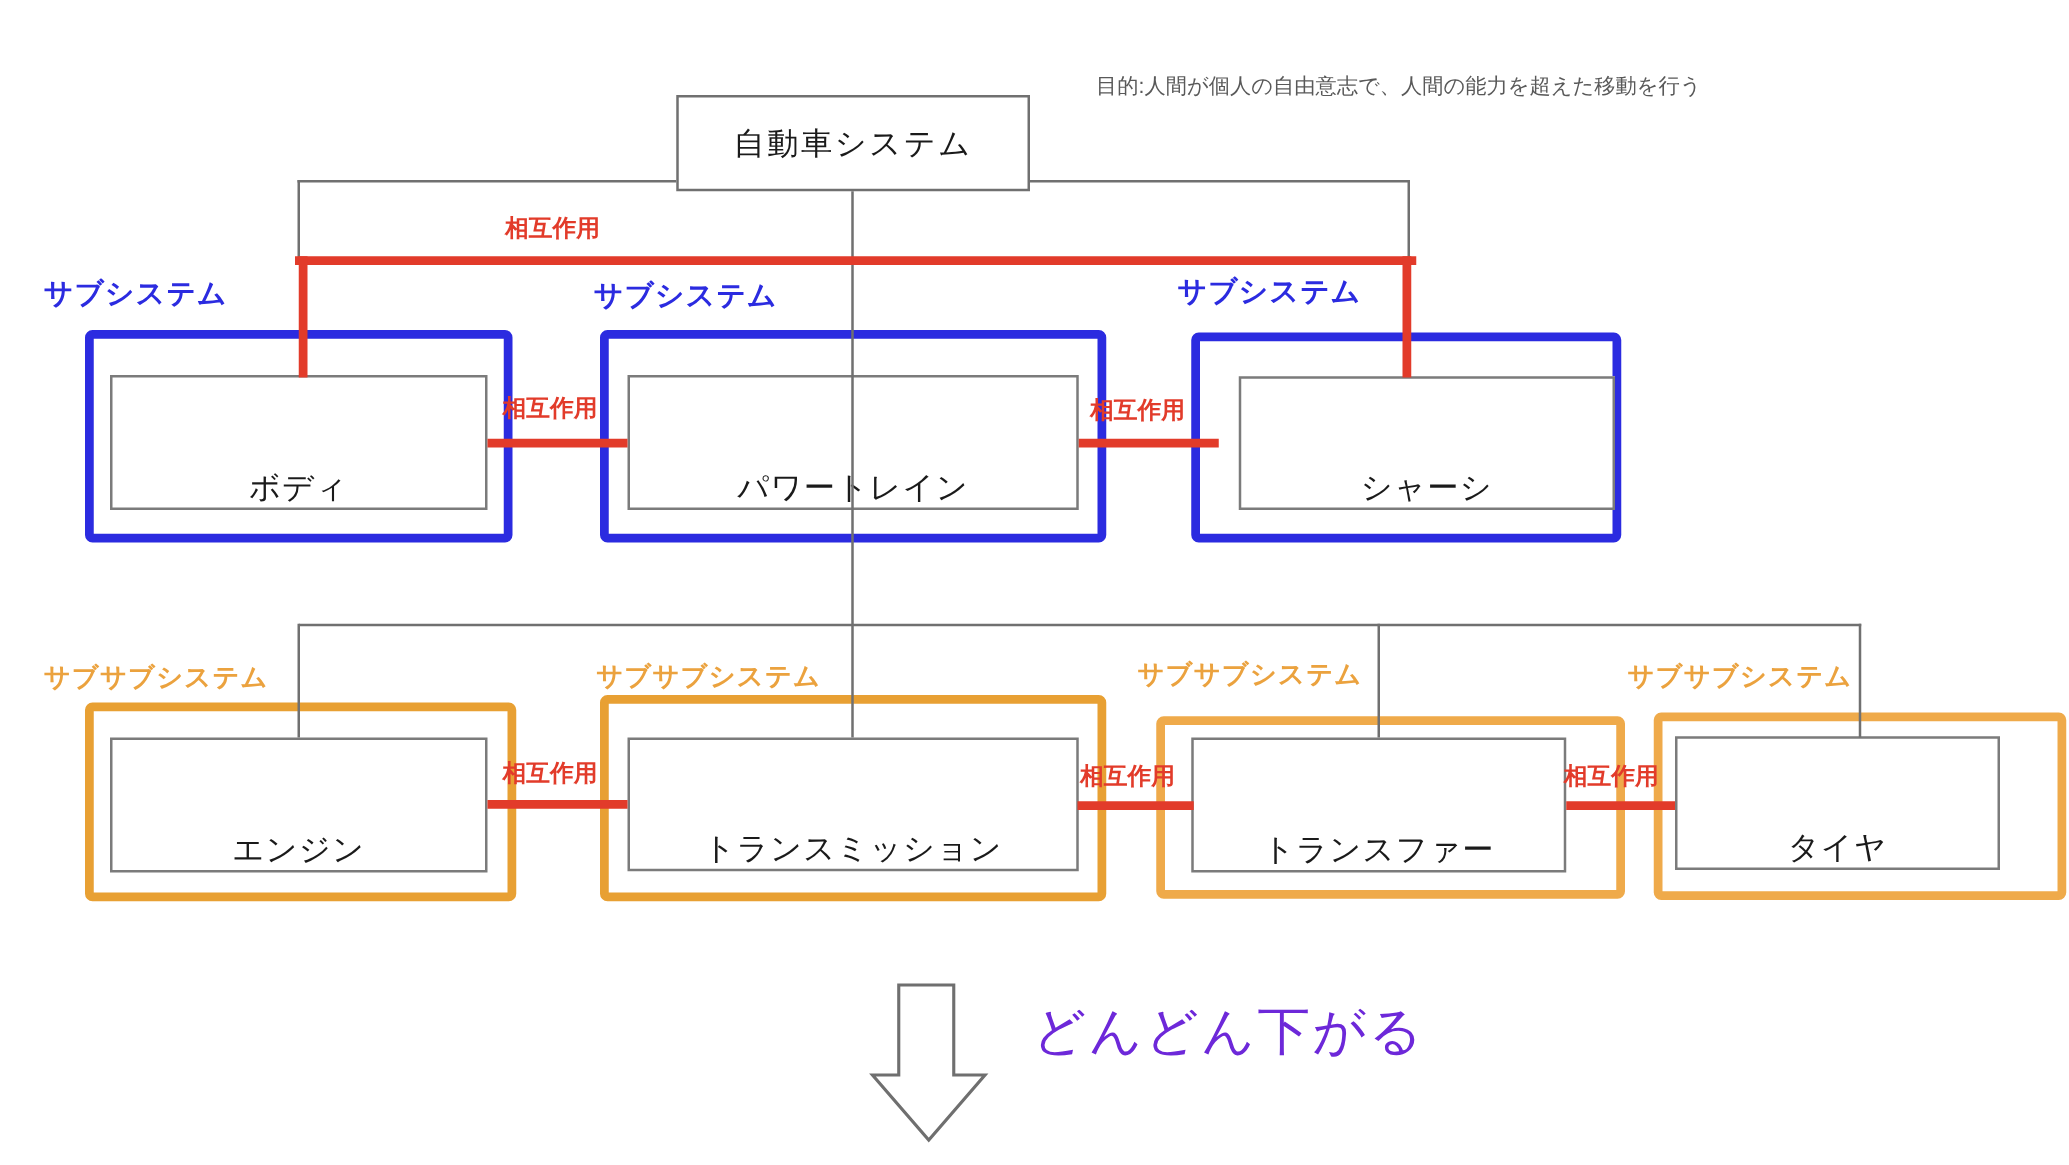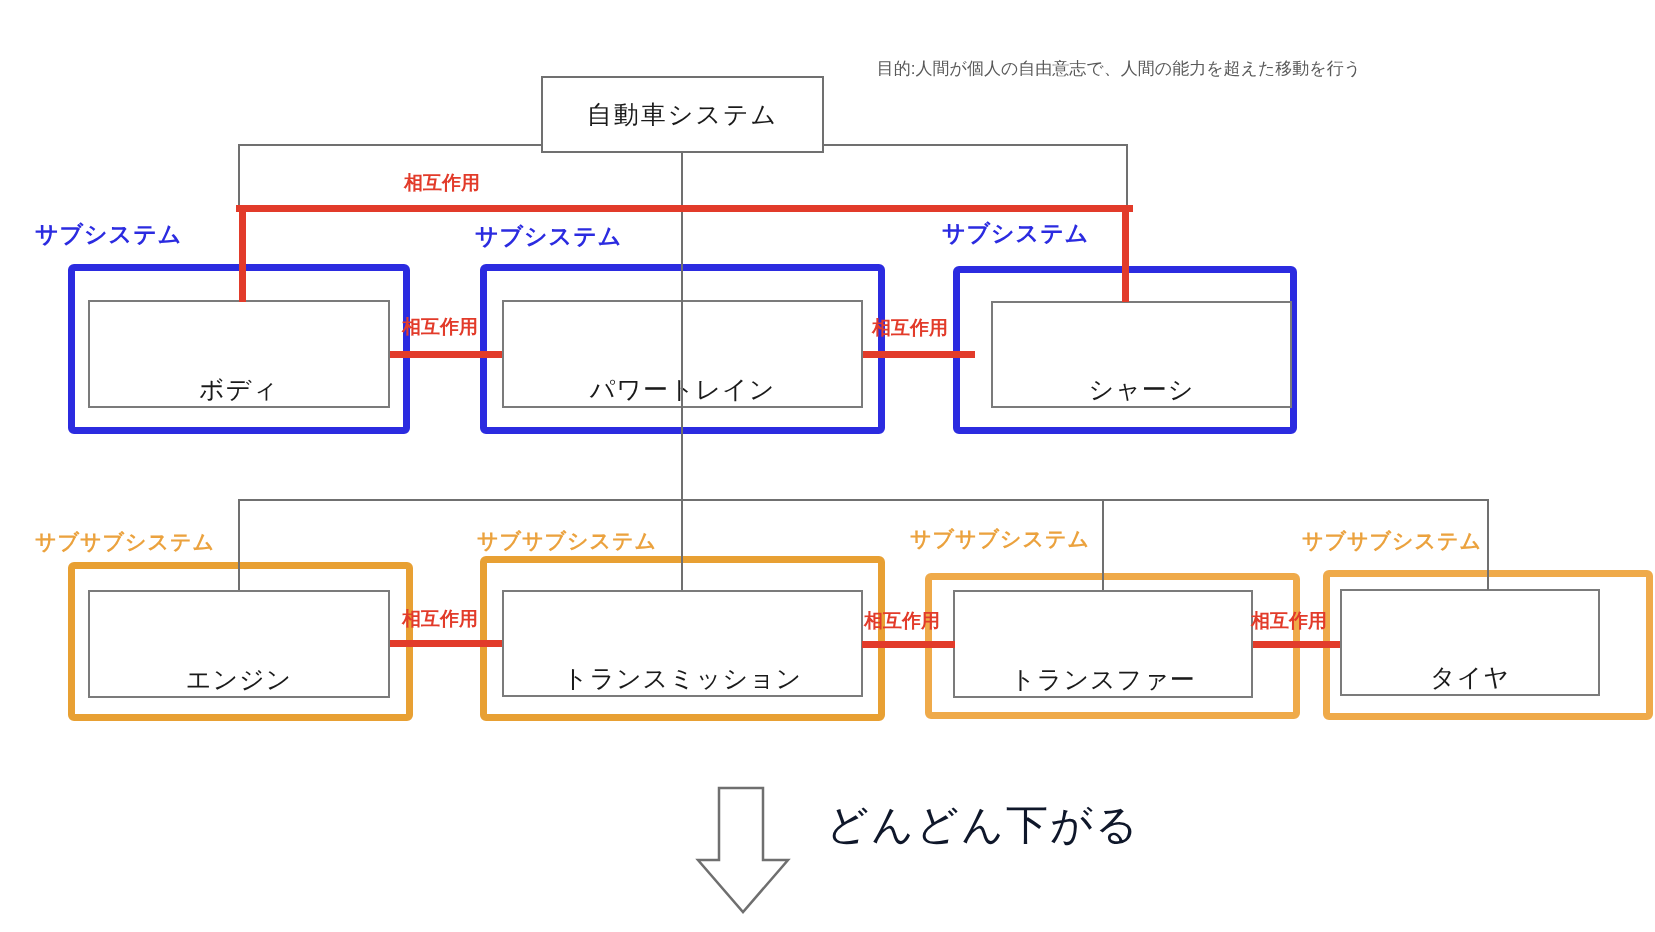--- a/index.html
+++ b/index.html
@@ -46,21 +46,21 @@
     font-size:25px;letter-spacing:2px;z-index:4;box-sizing:border-box;margin-top:48px;
   }
   #purpose{
     position:absolute;left:833px;top:42px;width:572px;
     font-size:17px;line-height:21px;color:#595959;text-align:center;
     z-index:4;
     margin-top:16px;
   }
   #footer-caption{
     position:absolute;left:826px;top:797px;
-    font-size:42px;color:#0f172a;letter-spacing:2px;z-index:4;white-space:nowrap;
+    font-size:42px;color:#6d28d9;letter-spacing:2px;z-index:4;white-space:nowrap;
   }
   #down-arrow{position:absolute;left:690px;top:780px;z-index:2;}
 </style>
 </head>
 <body>
 
 <div id="canvas">
 
   <div id="system-box">
     <span>自動車システム</span>

